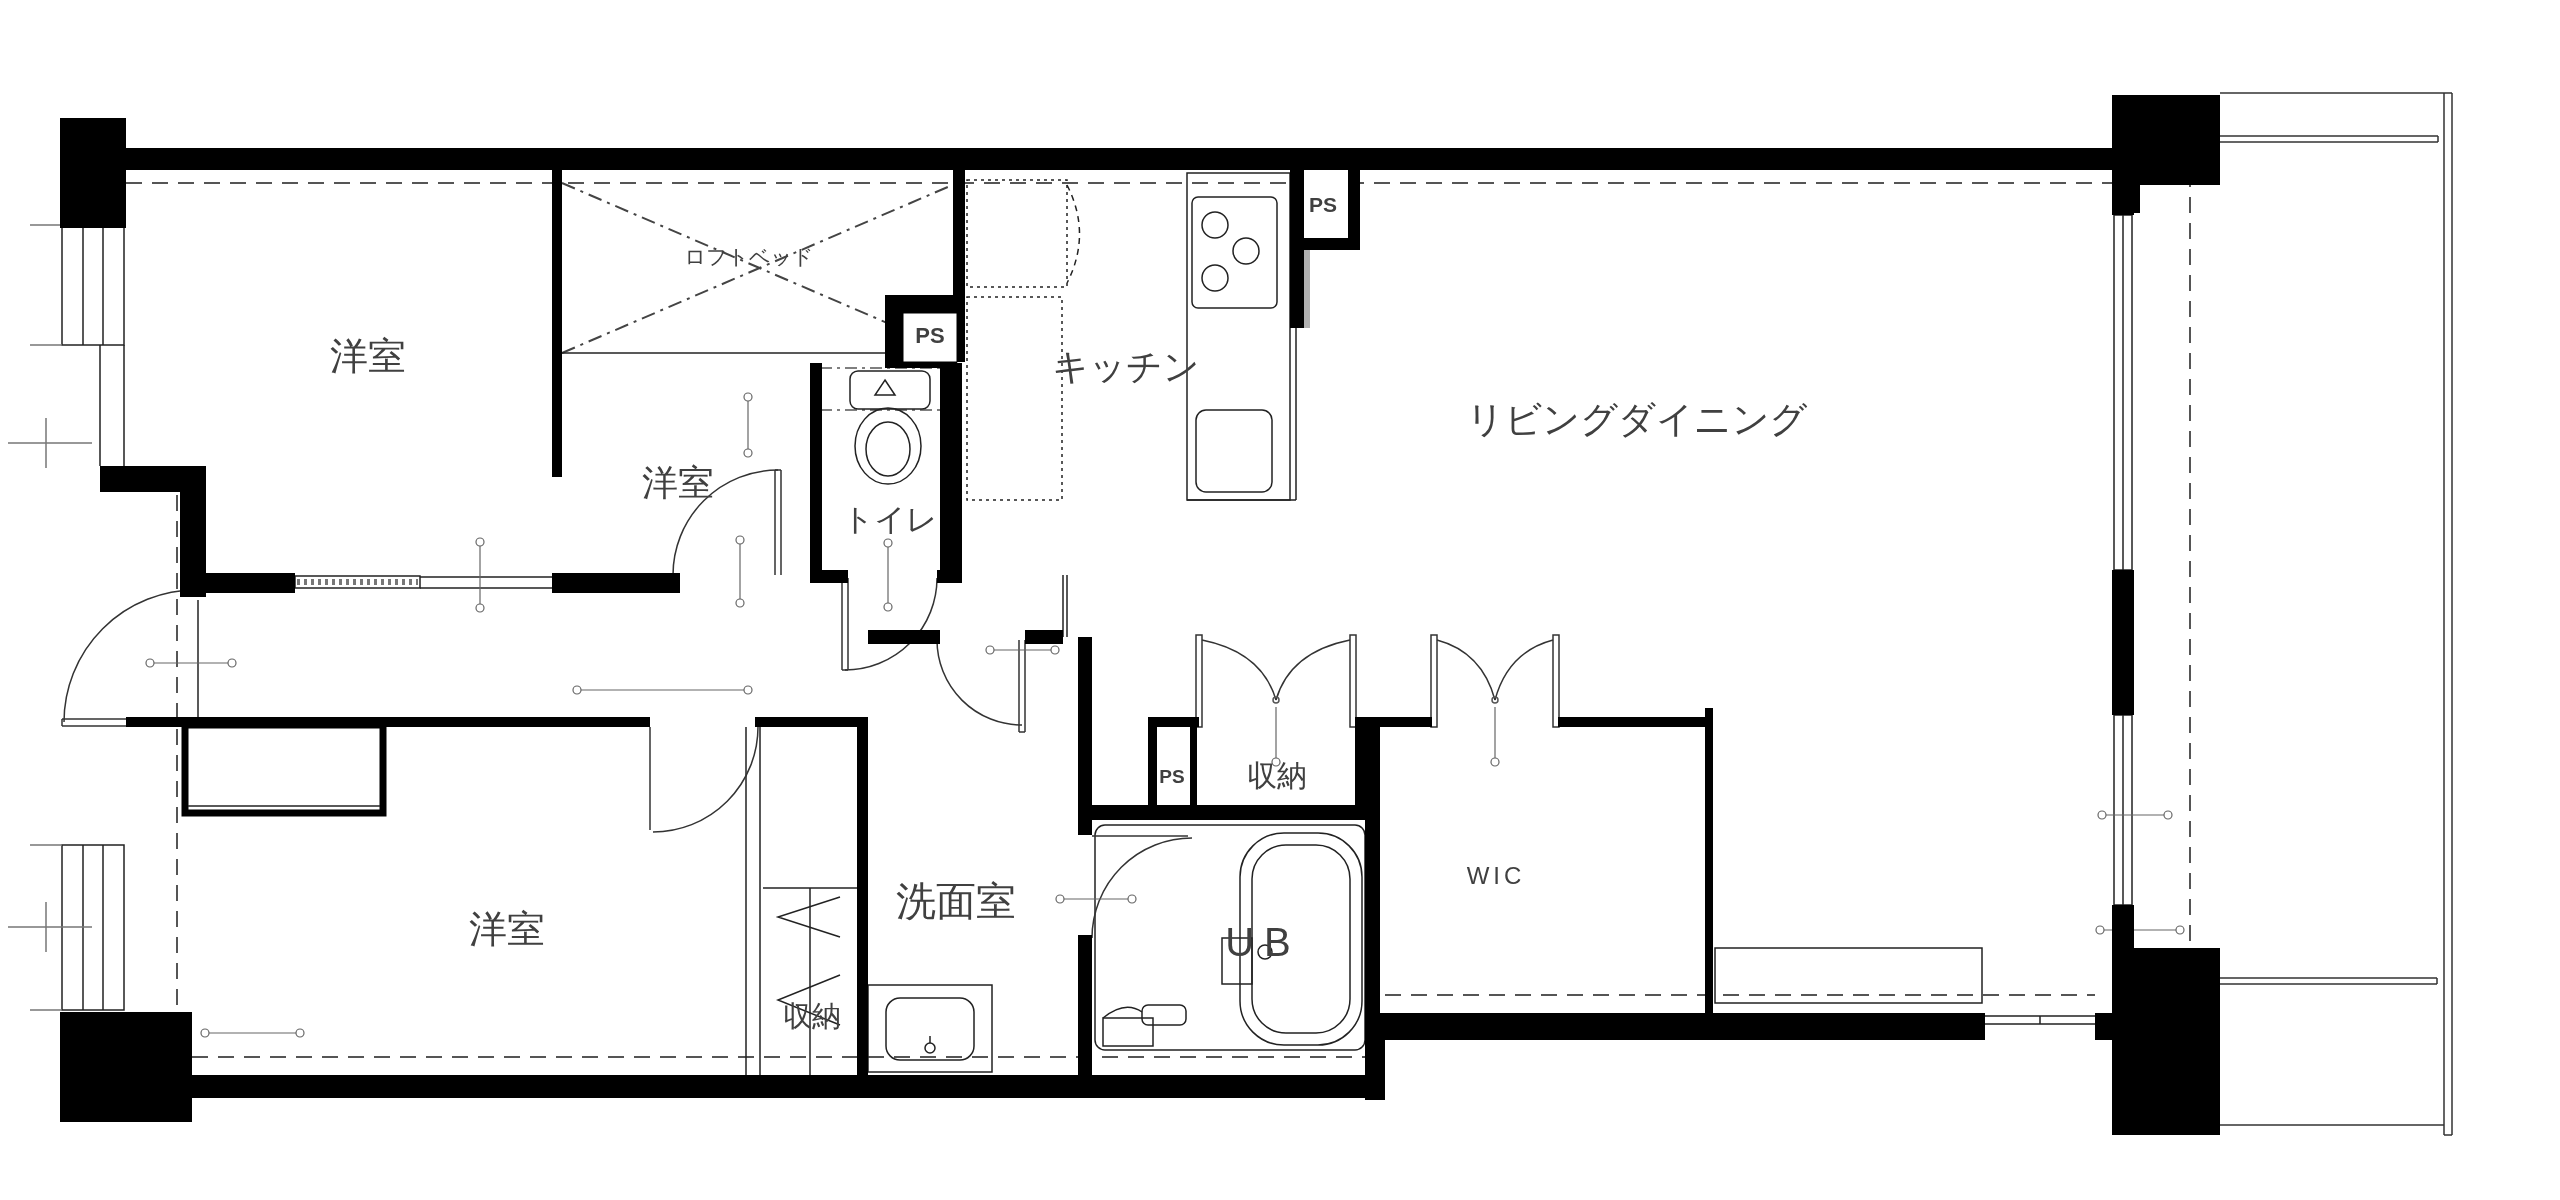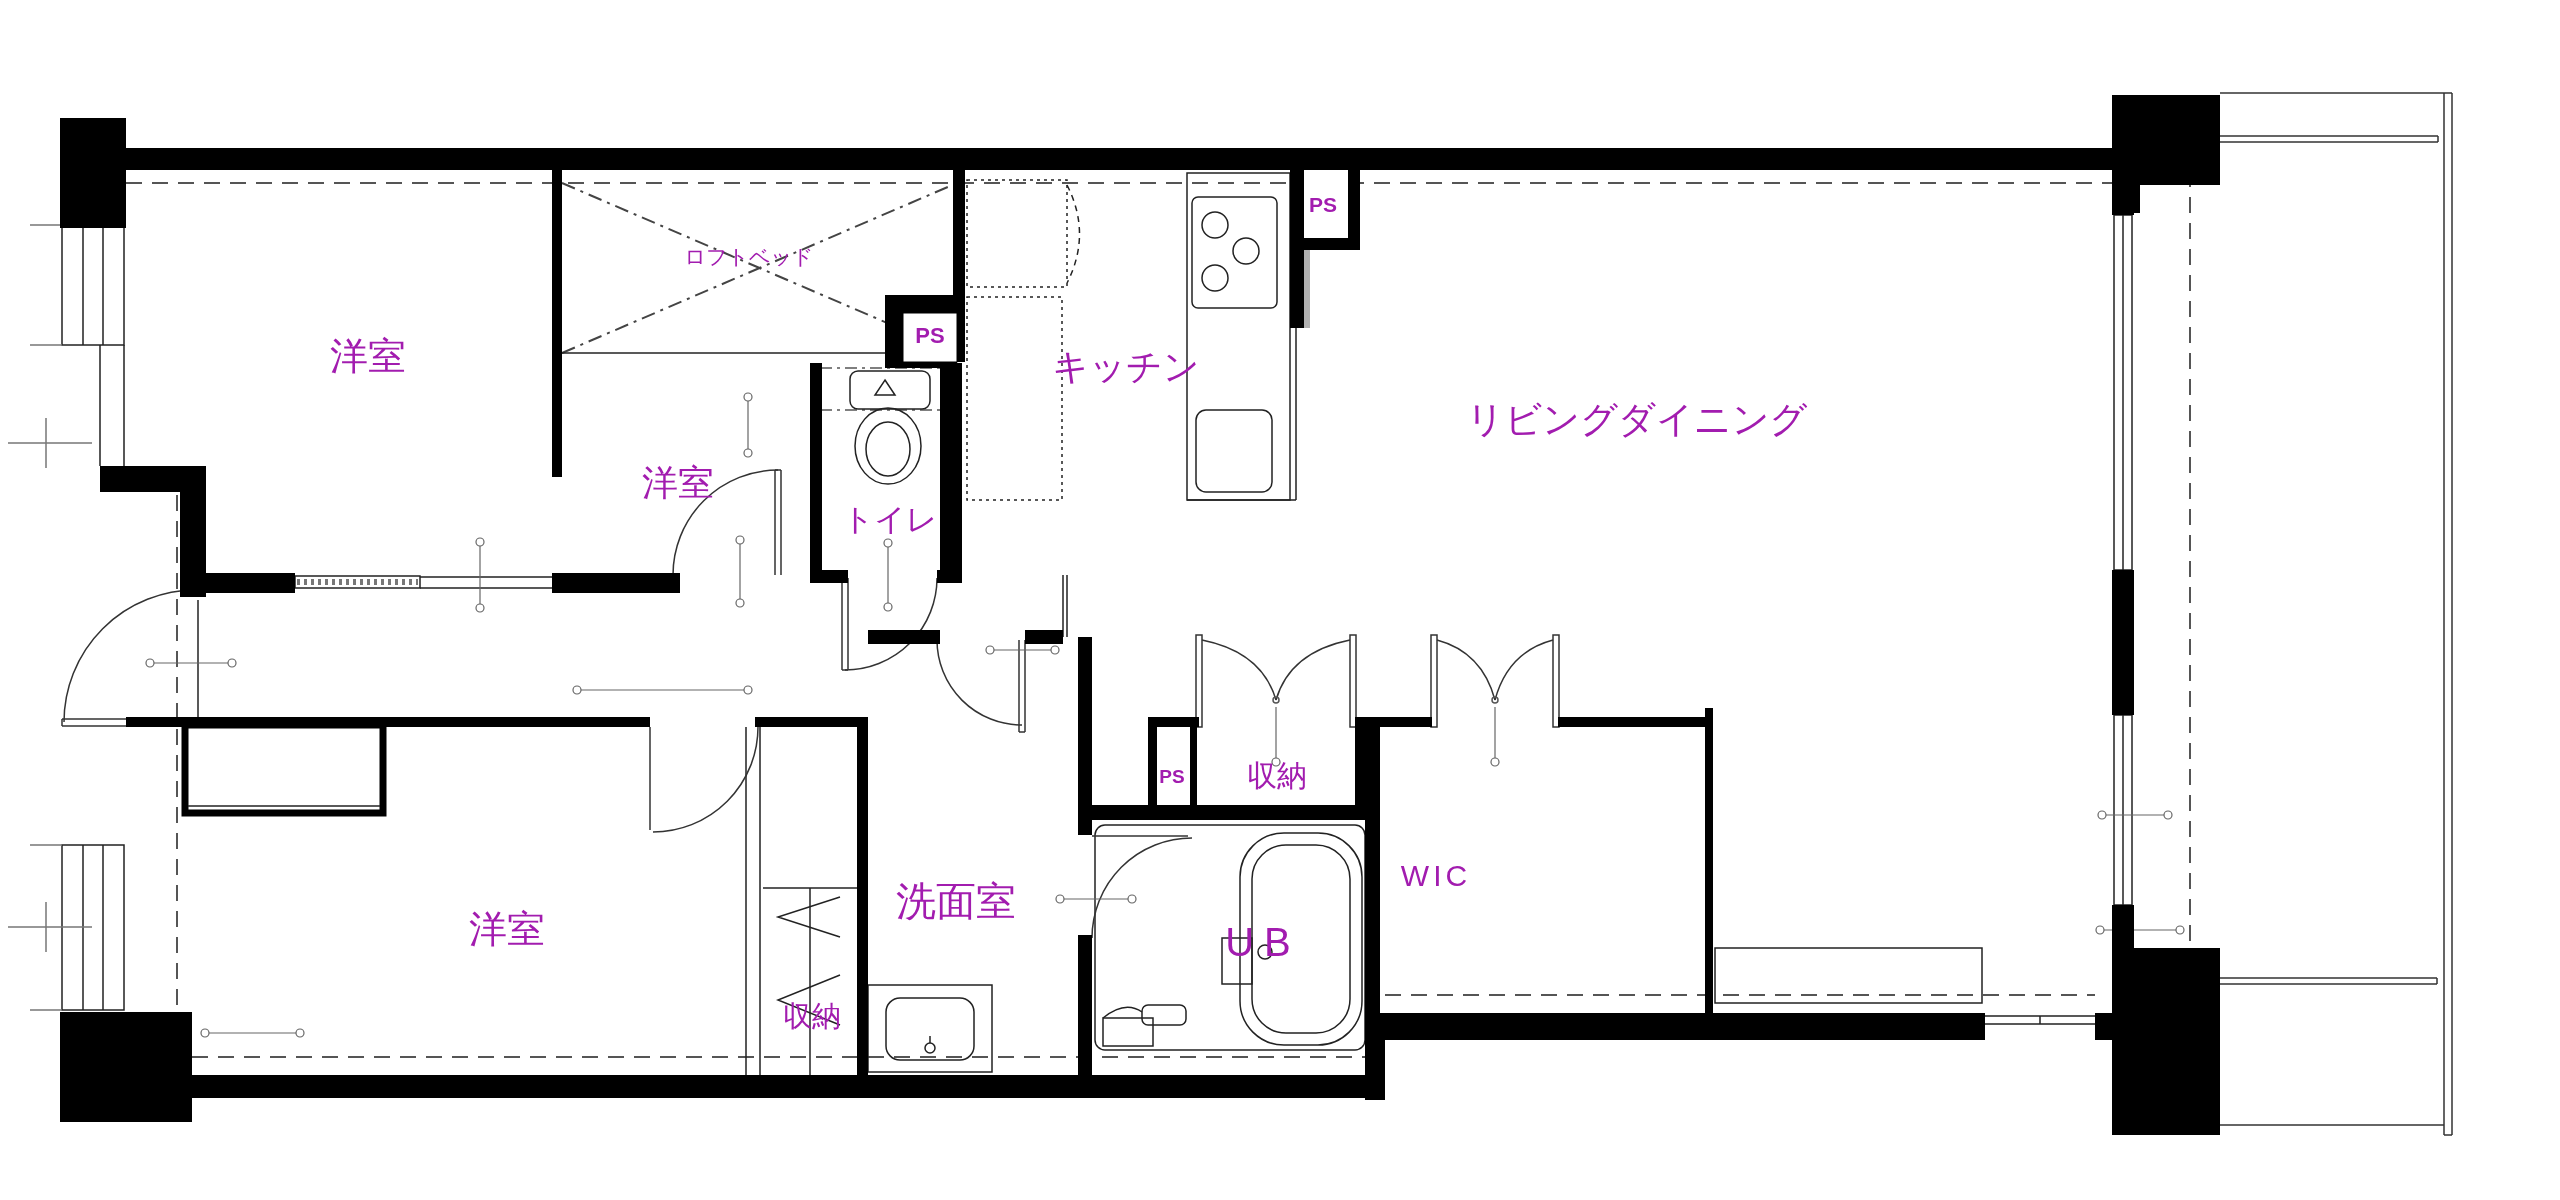--- a/index.html
+++ b/index.html
@@ -1,19 +1,19 @@
 <!DOCTYPE html>
 <html><head>
 <meta charset="utf-8">
 <style>
   html,body{margin:0;padding:0;background:#ffffff;}
   #stage{position:relative;width:2560px;height:1200px;background:#fff;overflow:hidden;
          font-family:"Liberation Sans", sans-serif;}
   #drawing{position:absolute;left:0;top:0;}
-  .lbl{position:absolute;transform:translate(-50%,-50%);color:#a21caf;white-space:nowrap;
+  .lbl{position:absolute;transform:translate(-50%,-50%);color:#404040;white-space:nowrap;
        font-family:"Liberation Sans", sans-serif;line-height:1;}
 </style>
 </head>
 <body>
 
 <div id="stage">
 
 <svg id="drawing" width="2560" height="1200" viewBox="0 0 2560 1200" fill="none" stroke-linecap="butt">
 
   <g stroke="#555" stroke-width="2">
@@ -299,19 +299,19 @@
 <div class="lbl" style="left:368px;top:356px;font-size:38px">洋室</div>
 <div class="lbl" style="left:749px;top:256px;font-size:21px">ロフトベッド</div>
 <div class="lbl" style="left:678px;top:483px;font-size:36px">洋室</div>
 <div class="lbl" style="left:890px;top:519px;font-size:31px">トイレ</div>
 <div class="lbl" style="left:1126px;top:367px;font-size:36px">キッチン</div>
 <div class="lbl" style="left:1637px;top:419px;font-size:37px">リビングダイニング</div>
 <div class="lbl" style="left:930px;top:336px;font-size:22px;font-weight:bold">PS</div>
 <div class="lbl" style="left:1323px;top:204px;font-size:21px;font-weight:bold">PS</div>
 <div class="lbl" style="left:1172px;top:776px;font-size:19px;font-weight:bold">PS</div>
 <div class="lbl" style="left:1277px;top:776px;font-size:30px">収納</div>
-<div class="lbl" style="left:1436px;top:876px;font-size:30px;letter-spacing:4px">WIC</div>
+<div class="lbl" style="left:1496px;top:876px;font-size:24px;letter-spacing:4px">WIC</div>
 <div class="lbl" style="left:956px;top:901px;font-size:40px">洗面室</div>
 <div class="lbl" style="left:1263px;top:942px;font-size:40px;letter-spacing:10px">UB</div>
 <div class="lbl" style="left:812px;top:1016px;font-size:29px">収納</div>
 <div class="lbl" style="left:507px;top:929px;font-size:38px">洋室</div>
 
 </div>
 
 </body></html>

